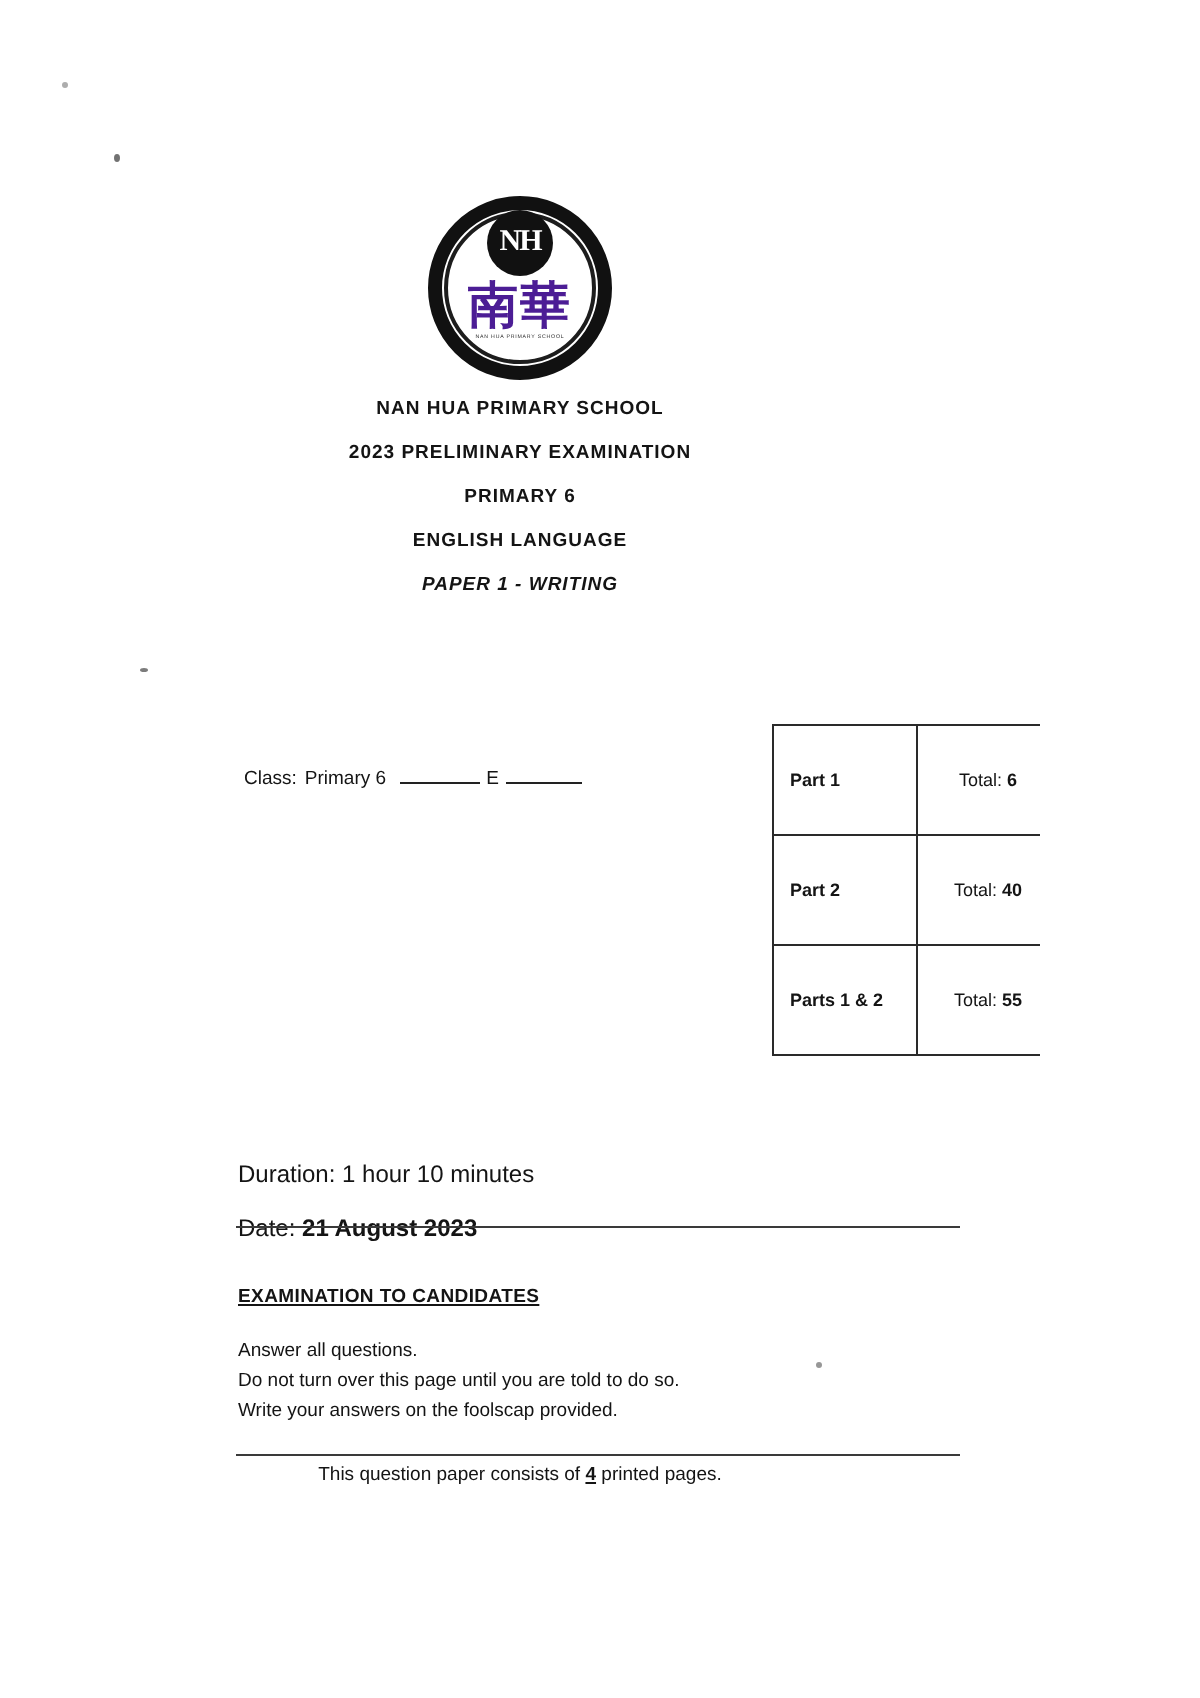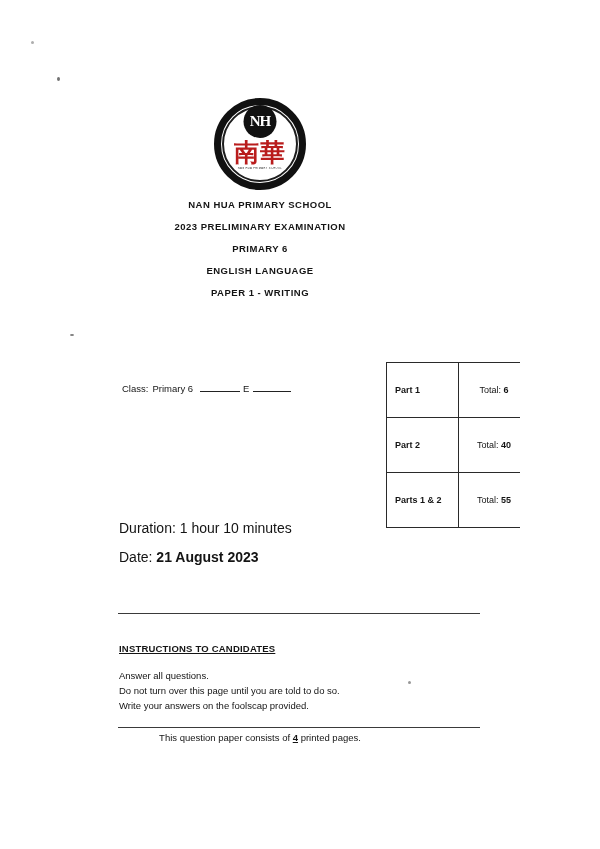--- a/index.html
+++ b/index.html
@@ -77,21 +77,21 @@
   .hanzi {
     position: absolute;
     left: 0;
     right: 0;
     top: 42px;
     text-align: center;
     font-family: "DejaVu Sans", sans-serif;
     font-weight: bold;
     font-size: 25px;
     line-height: 1;
-    color: #b91c1c;
+    color: #4c1d95;
     letter-spacing: 1px;
   }
   .crest-microtext {
     position: absolute;
     left: 0;
     right: 0;
     top: 69px;
     text-align: center;
     font-size: 2.6px;
     letter-spacing: 0.4px;
@@ -108,21 +108,21 @@
     top: 199px;
     text-align: center;
   }
   #heading .line {
     font-size: 9.5px;
     font-weight: bold;
     letter-spacing: 0.5px;
     margin-bottom: 11px;
     color: #141414;
   }
-  #heading .line.last { margin-bottom: 0; }
+  #heading .line.last { margin-bottom: 0; font-style: italic; }
 
   
   #fields {
     position: absolute;
     left: 122px;
     top: 383px;
     font-size: 9.5px;
     color: #141414;
   }
   .field-row {
@@ -180,22 +180,22 @@
   #marks-table td.total {
     text-align: center;
     padding: 0 4px;
   }
   #marks-table td.total b { font-weight: bold; }
 
   
   #meta {
     position: absolute;
     left: 119px;
-    top: 520px;
-    font-size: 14px;
+    top: 580px;
+    font-size: 12px;
     color: #141414;
   }
   #meta .meta-row { margin-bottom: 13px; }
   #meta .meta-row:last-child { margin-bottom: 12px; }
   #meta b { font-weight: bold; }
 
   
   .hrule {
     position: absolute;
     height: 0;
@@ -295,21 +295,21 @@
     </div>
     <div class="meta-row">
       <span>Date:</span>
       <b>21 August 2023</b>
     </div>
   </div>
 
   <div class="hrule" id="rule-top"></div>
 
   <div id="instructions">
-    <div id="instr-title">INSTRUCTIONS TO CANDIDATES</div>
+    <div id="instr-title">EXAMINATION TO CANDIDATES</div>
     <div id="instr-list">
       <div>Answer all questions.</div>
       <div>Do not turn over this page until you are told to do so.</div>
       <div>Write your answers on the foolscap provided.</div>
     </div>
   </div>
 
   <div class="hrule" id="rule-bottom"></div>
 
   <div id="footer">

